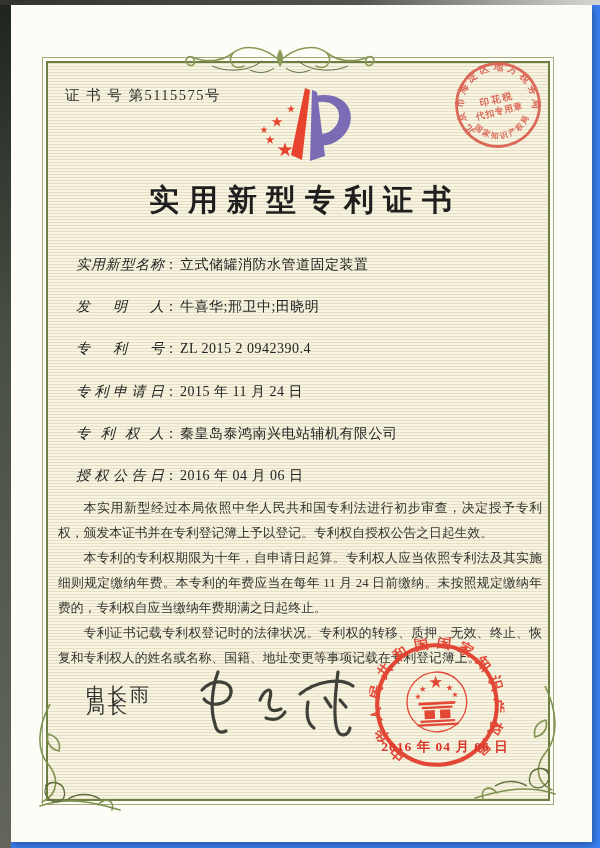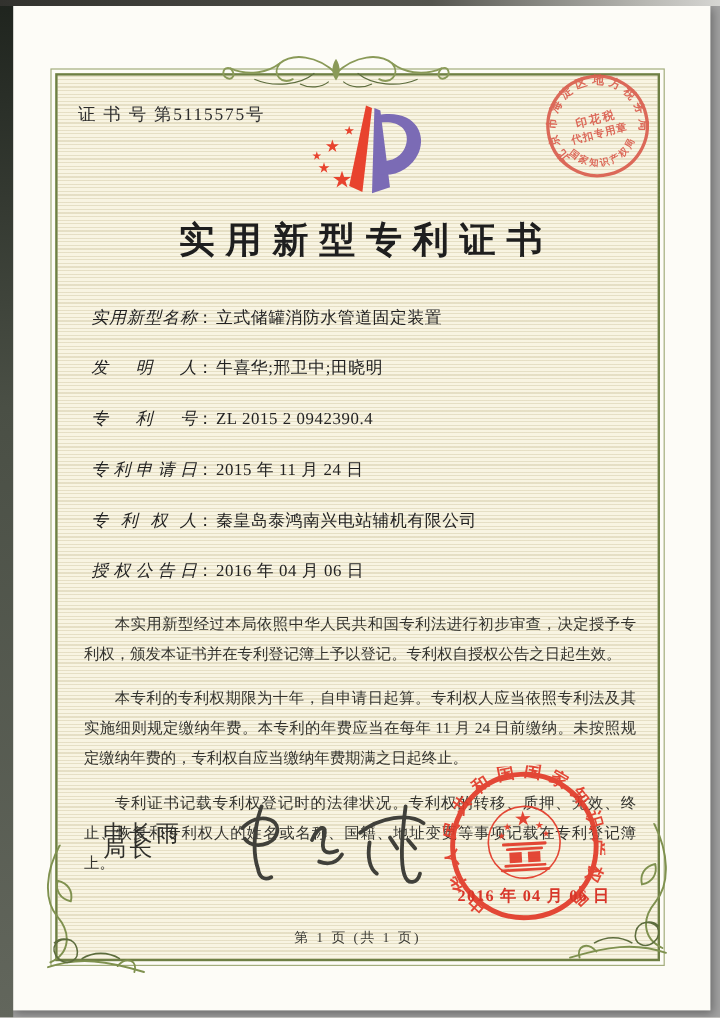--- a/index.html
+++ b/index.html
@@ -1,16 +1,16 @@
 <!DOCTYPE html>
 <html><head>
 <meta charset="utf-8">
 <style>
   html,body{margin:0;padding:0;background:#c9c9c6;}
-  .stage{position:relative;width:600px;height:848px;background:#a3a3a3;overflow:hidden;
+  .stage{position:relative;width:600px;height:848px;background:#3b82f6;overflow:hidden;
          font-family:"Liberation Serif","DejaVu Serif",serif;}
   .paper{position:absolute;left:10px;top:4px;width:582px;height:838px;background:#fdfcf7;
          box-shadow:2px 3px 8px rgba(0,0,0,.35);}
   .edge-left{position:absolute;left:0;top:0;width:11px;height:848px;
          background:linear-gradient(180deg,#1f241e 0%,#4a4f45 40%,#62665c 100%);z-index:5;}
   .edge-top{position:absolute;left:0;top:0;width:600px;height:5px;
          background:linear-gradient(90deg,#32322e 0%,#55554f 60%,#b9b9b4 90%,#d6d6d3 100%);z-index:5;}
   .frame{position:absolute;left:32px;top:53px;width:512px;height:748px;border:1px solid #a3ad7c;
          padding:3px;box-sizing:border-box;}
   .frame-in{width:100%;height:100%;box-sizing:border-box;border:2px solid #6e7f44;
@@ -18,21 +18,21 @@
          background-image:repeating-linear-gradient(180deg,rgba(186,174,128,.30) 0px,rgba(186,174,128,.30) 1px,rgba(0,0,0,0) 1px,rgba(0,0,0,0) 3px);}
   .cert-no{position:absolute;left:55px;top:82px;font-size:14.5px;color:#2c2c2c;letter-spacing:1.5px;}
   .title{position:absolute;left:32px;top:176px;width:526px;text-align:center;font-size:30px;
          font-weight:bold;color:#1e1e1e;letter-spacing:9px;}
   .field{position:absolute;left:66px;width:460px;font-size:14px;color:#222;}
   .flabel{display:inline-block;width:88px;text-align:justify;text-align-last:justify;font-style:italic;}
   .fsep{display:inline-block;margin-right:2px;}
   .fval{letter-spacing:.5px;}
   .bodytext{position:absolute;left:48px;top:492px;width:484px;font-size:12.8px;line-height:25px;
          color:#33332e;text-align:justify;}
-  .bodytext p{margin:12px;text-indent:2em;}
+  .bodytext p{margin:0;text-indent:2em;}
   .signer{position:absolute;left:76px;color:#2e2e2a;font-size:19px;letter-spacing:3px;}
   .sig-svg{position:absolute;left:178px;top:660px;z-index:3;}
   .logo-svg{position:absolute;left:240px;top:78px;}
   .stamp{position:absolute;left:442px;top:55px;width:92px;height:92px;transform:rotate(-14deg);
          opacity:.88;z-index:2;}
   .seal{position:absolute;left:360px;top:634px;width:134px;height:134px;transform:rotate(-3deg);
          opacity:.93;z-index:2;}
   .seal-date{position:absolute;left:350px;top:734px;width:170px;text-align:center;font-size:13.5px;
          font-weight:bold;color:#d8362a;letter-spacing:1px;z-index:3;}
   .footer{position:absolute;left:32px;top:770px;width:512px;text-align:center;font-size:11.5px;
@@ -186,19 +186,18 @@
         <rect x="47" y="62" width="36" height="2.6" rx="1"></rect>
         <rect x="50" y="66.2" width="30" height="2.2" rx="1"></rect>
         <rect x="52.5" y="69.8" width="10" height="8.5"></rect>
         <rect x="67.5" y="69.8" width="10" height="8.5"></rect>
         <rect x="48" y="79.5" width="34" height="2.2" rx="1"></rect>
         <rect x="45" y="83" width="40" height="2.2" rx="1"></rect>
       </g>
     </svg>
     <div class="seal-date">2016 年 04 月 06 日</div>
 
-    <div class="footer">第 1 页 (共 1 页)</div>
 
   </div>
 
   <div class="edge-left"></div>
   <div class="edge-top"></div>
 </div>
 
 </body></html>

